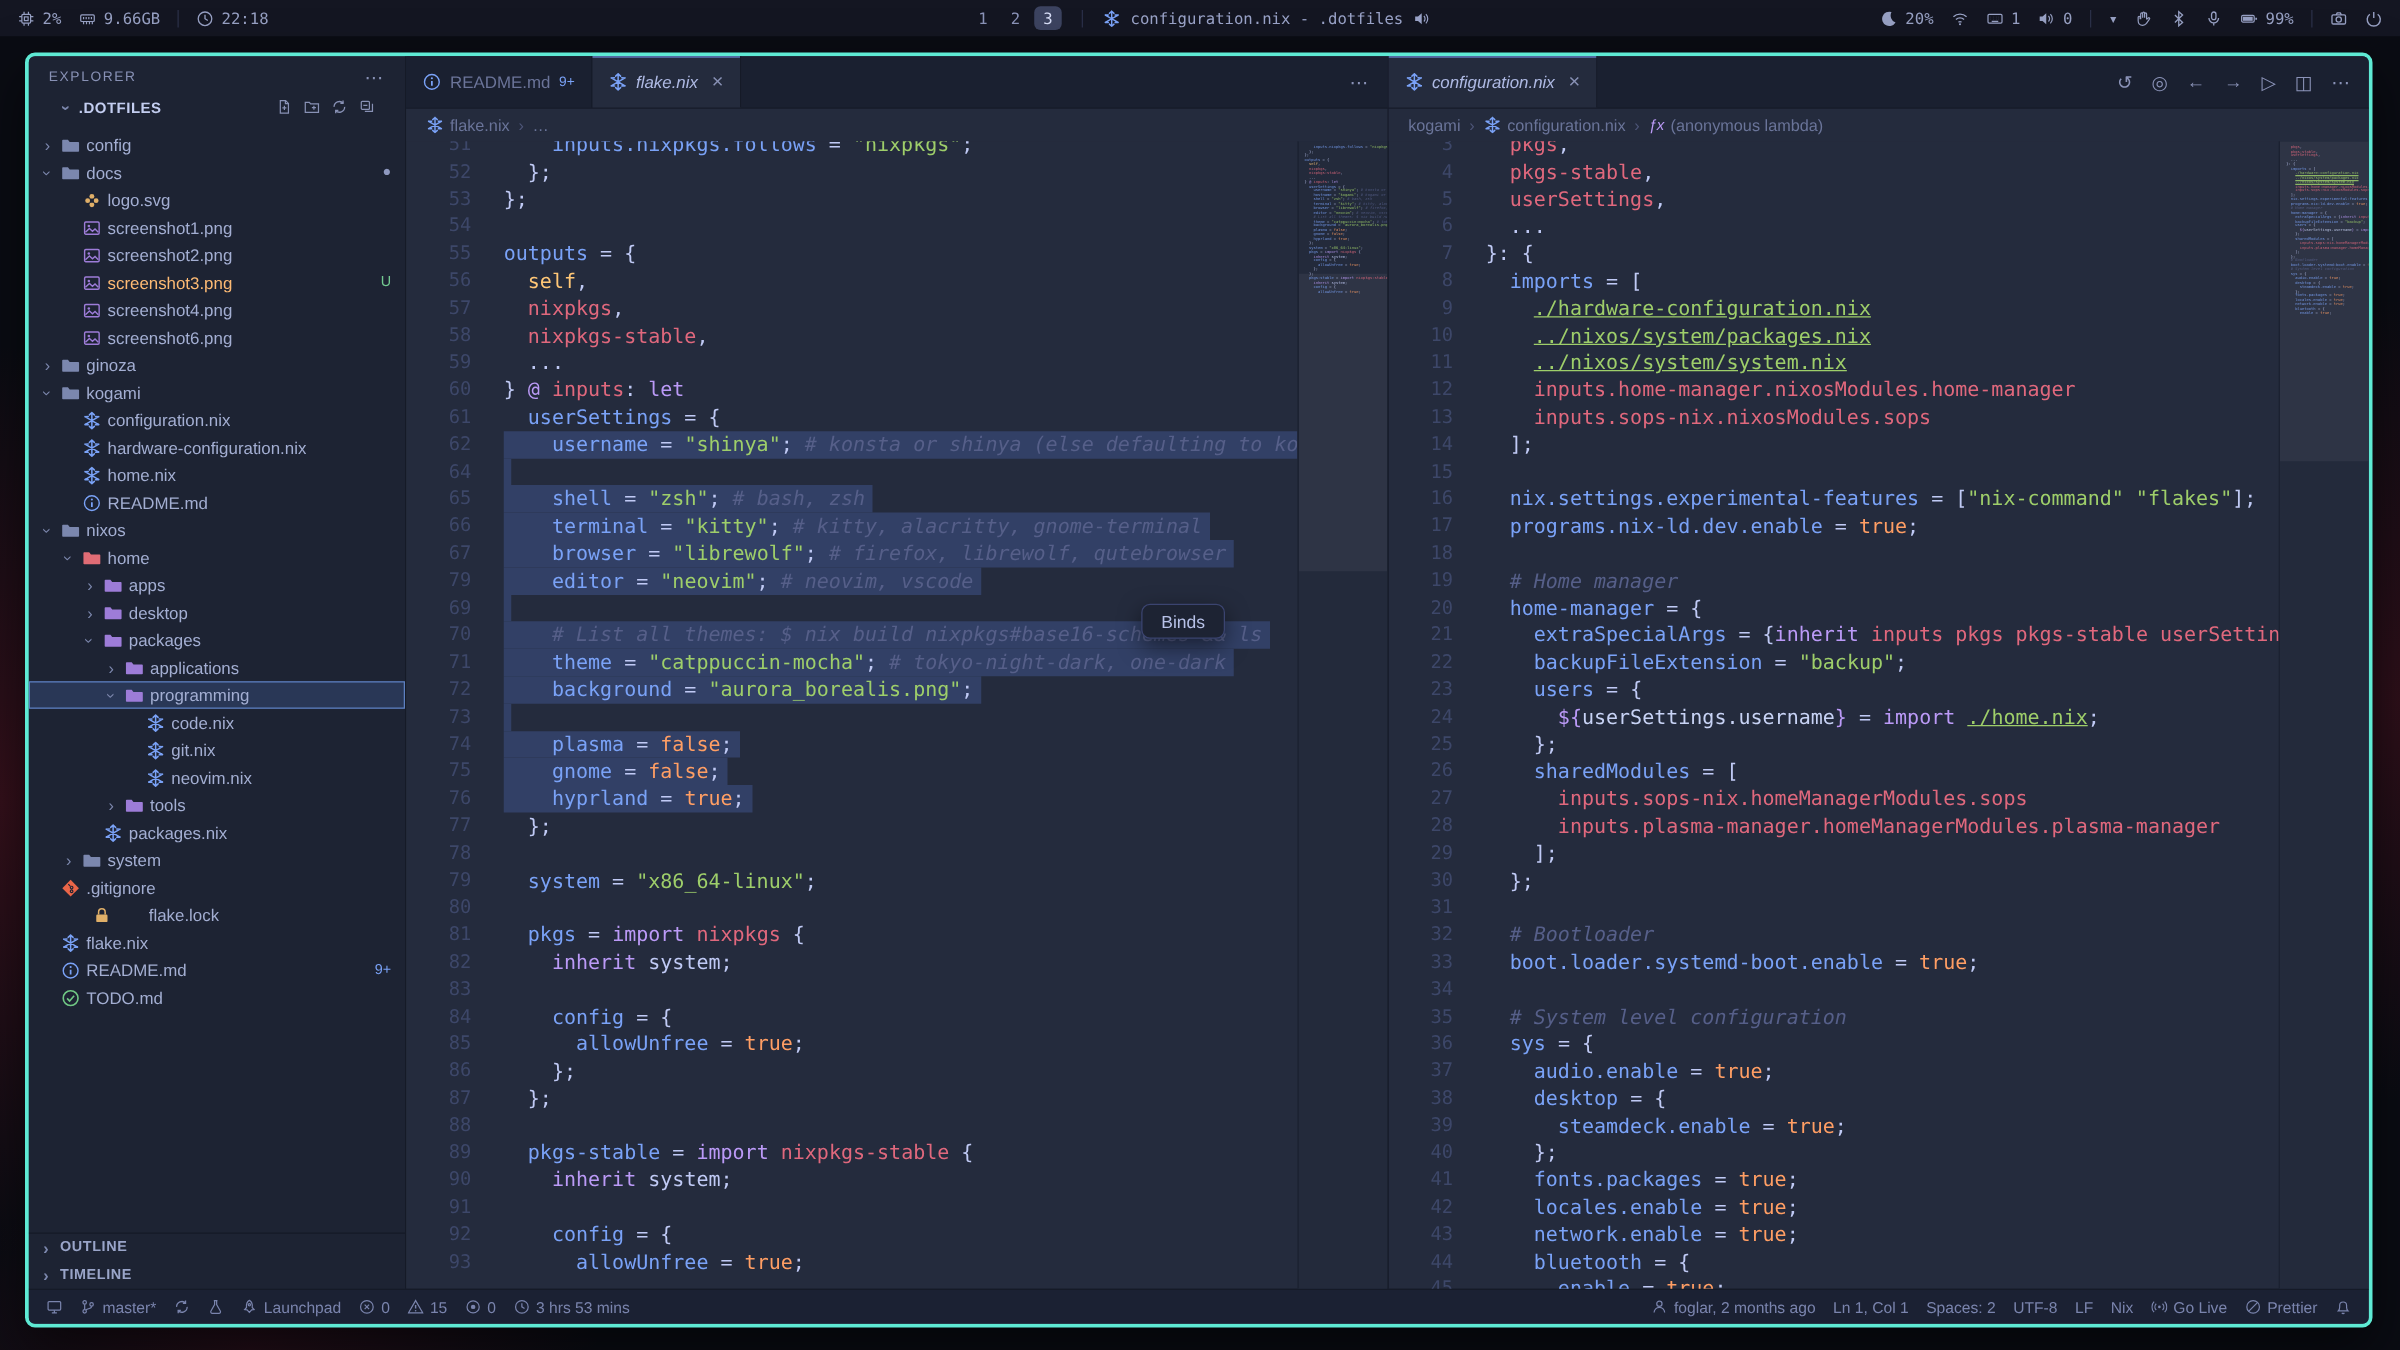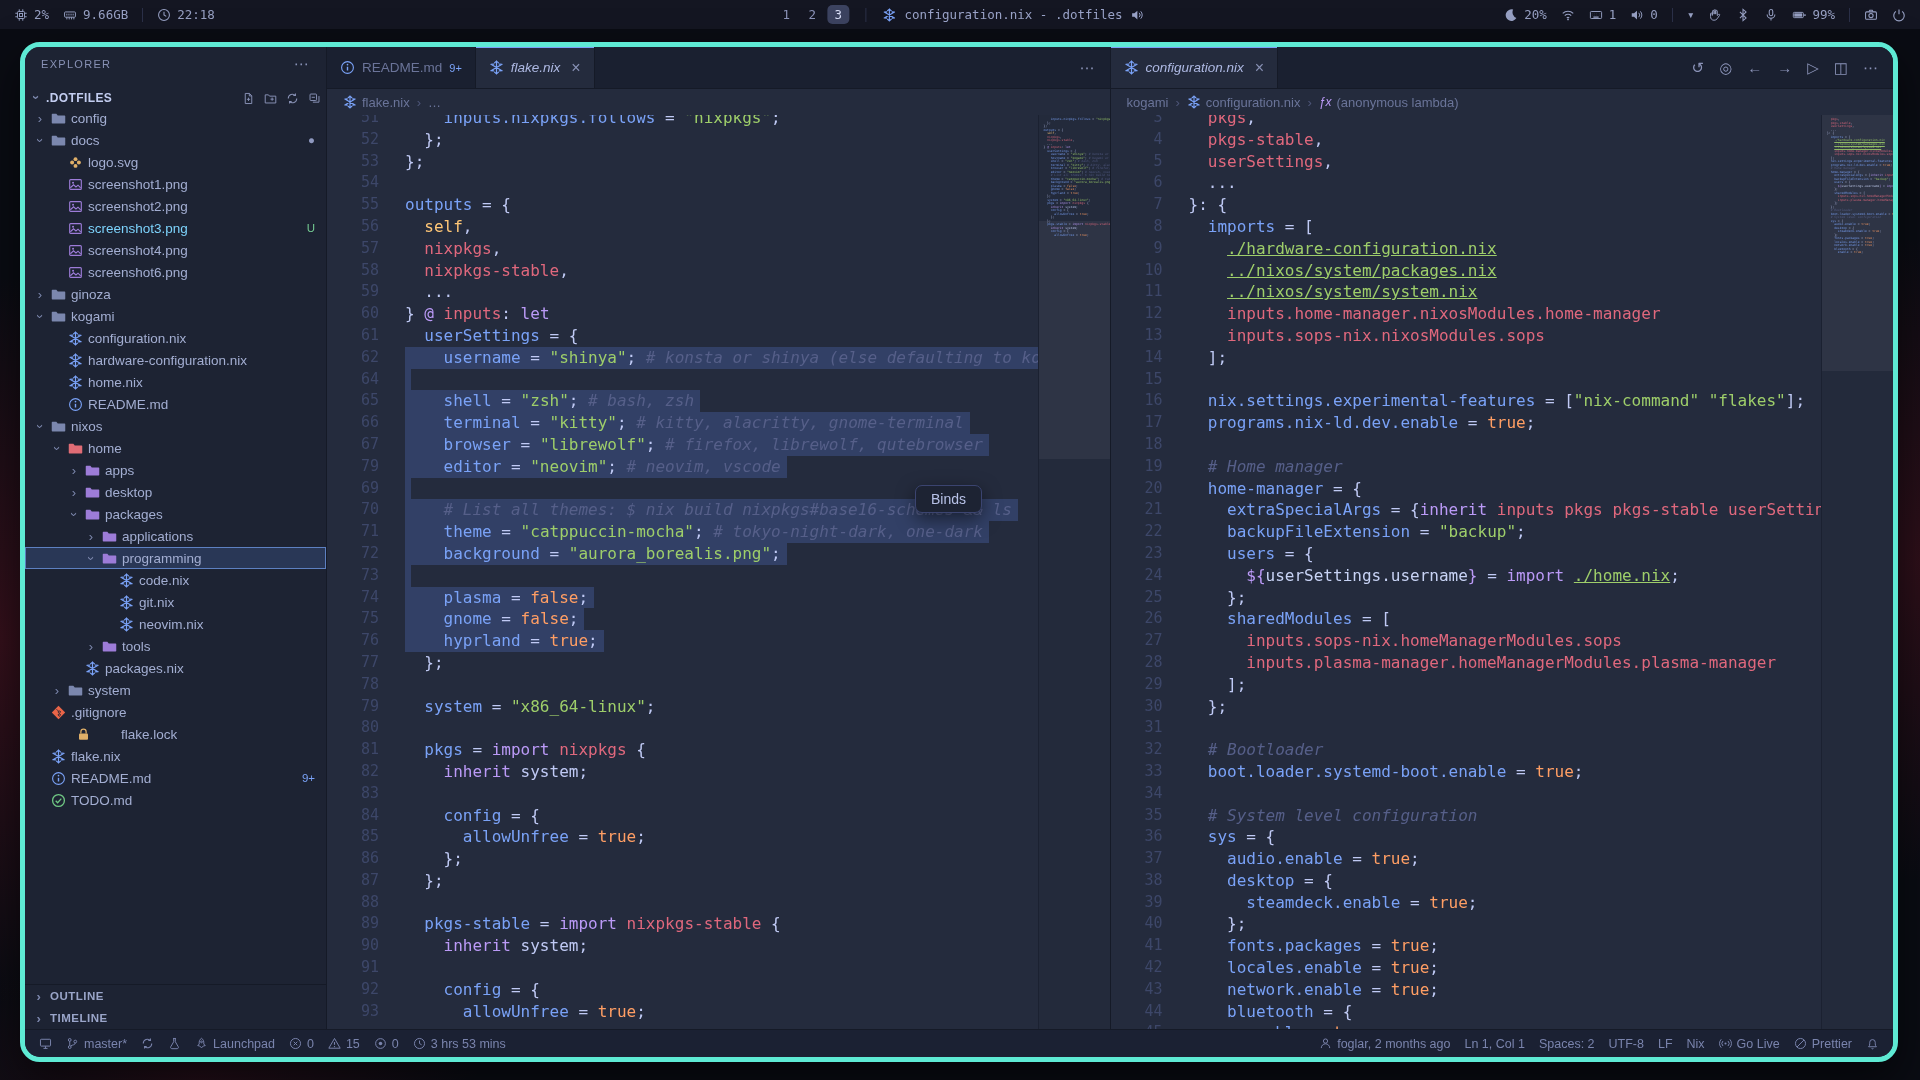--- a/index.html
+++ b/index.html
@@ -21,30 +21,30 @@
   .tb-left,.tb-right{display:flex;align-items:center;gap:14px}
   .tb-center{position:absolute;left:50%;transform:translateX(-50%);display:flex;align-items:center;gap:16px}
   .tb-module{display:flex;align-items:center;gap:6px}
   .tb-sep{width:1px;height:14px;background:#2b3048;display:inline-block}
   .ws{display:flex;gap:4px;align-items:center}
   .ws-btn{min-width:22px;height:19px;display:flex;align-items:center;justify-content:center;border-radius:5px;color:#8b93b8}
   .ws-btn.active{background:#3c4360;color:#d7ddf6}
   .tb-title{display:flex;align-items:center;gap:8px;color:#9aa3c8}
   
   .window{position:absolute;left:20px;top:42px;width:1878px;height:1020px;
-    background:#242b3d;border:5px solid #5eead4;border-radius:20px;overflow:hidden;
+    background:#242b3d;border:3px solid #5eead4;border-radius:8px;overflow:hidden;
     display:flex;flex-direction:column;box-shadow:0 18px 44px rgba(0,0,0,.55)}
   .win-main{flex:1;display:flex;min-height:0}
   
   .sidebar{width:302px;flex:none;background:#1d2333;border-right:1px solid #151a27;
     display:flex;flex-direction:column;font-size:13.5px;color:#a3aed2}
   .sb-header{height:34px;flex:none;display:flex;align-items:center;justify-content:space-between;
     padding:0 16px;color:#8891b5;font-size:11px;letter-spacing:1.3px}
   .sb-more{font-size:15px;color:#8891b5}
-  .sb-root{height:24px;flex:none;display:flex;align-items:flex-end;gap:4px;padding:0 5px;
+  .sb-root{height:24px;flex:none;display:flex;align-items:flex-start;gap:4px;padding:0 24px;
     font-weight:bold;color:#c3cdf0;font-size:12px;letter-spacing:.4px}
   .sb-root .actions{margin-left:auto;display:flex;gap:9px;color:#8891b5}
   .sb-root .actions .icon svg{width:13px;height:13px}
   .tree{flex:1;overflow:hidden;padding-top:2px}
   .tree-row{height:22px;display:flex;align-items:center;gap:5px;padding-right:10px;
     cursor:pointer;border:1px solid transparent}
   .tree-row.selected{background:#293756;border-color:#5d80c1}
   .chev{width:12px;flex:none;color:#7c87ad;font-size:13px;display:flex;justify-content:center}
   .chev.down{transform:rotate(90deg)}
   .t-icon svg{width:15px;height:15px}
@@ -348,21 +348,21 @@
           </div>
           <div class="tree-row" style="padding-left: 25px;">
             <span class="chev"></span>
             <span class="icon t-icon" style="color: rgb(157, 124, 216);">
               <svg viewBox="0 0 16 16" stroke="currentColor" fill="none" stroke-width="1.2">
                 <rect x="1.8" y="2.8" width="12.4" height="10.4" rx="1"></rect>
                 <circle cx="5.4" cy="6.2" r="1.1" fill="currentColor" stroke="none"></circle>
                 <path d="M2.5 11.5l3.4-3.2 2.6 2.4 2.2-2 2.8 2.8"></path>
               </svg>
             </span>
-            <span class="t-label" style="color: #7dd3fc;">screenshot3.png</span>
+            <span class="t-label" style="color: #fdba74;">screenshot3.png</span>
             <span class="t-badge" style="color: rgb(115, 201, 145);">U</span>
           </div>
           <div class="tree-row" style="padding-left: 25px;">
             <span class="chev"></span>
             <span class="icon t-icon" style="color: rgb(157, 124, 216);">
               <svg viewBox="0 0 16 16" stroke="currentColor" fill="none" stroke-width="1.2">
                 <rect x="1.8" y="2.8" width="12.4" height="10.4" rx="1"></rect>
                 <circle cx="5.4" cy="6.2" r="1.1" fill="currentColor" stroke="none"></circle>
                 <path d="M2.5 11.5l3.4-3.2 2.6 2.4 2.2-2 2.8 2.8"></path>
               </svg>

